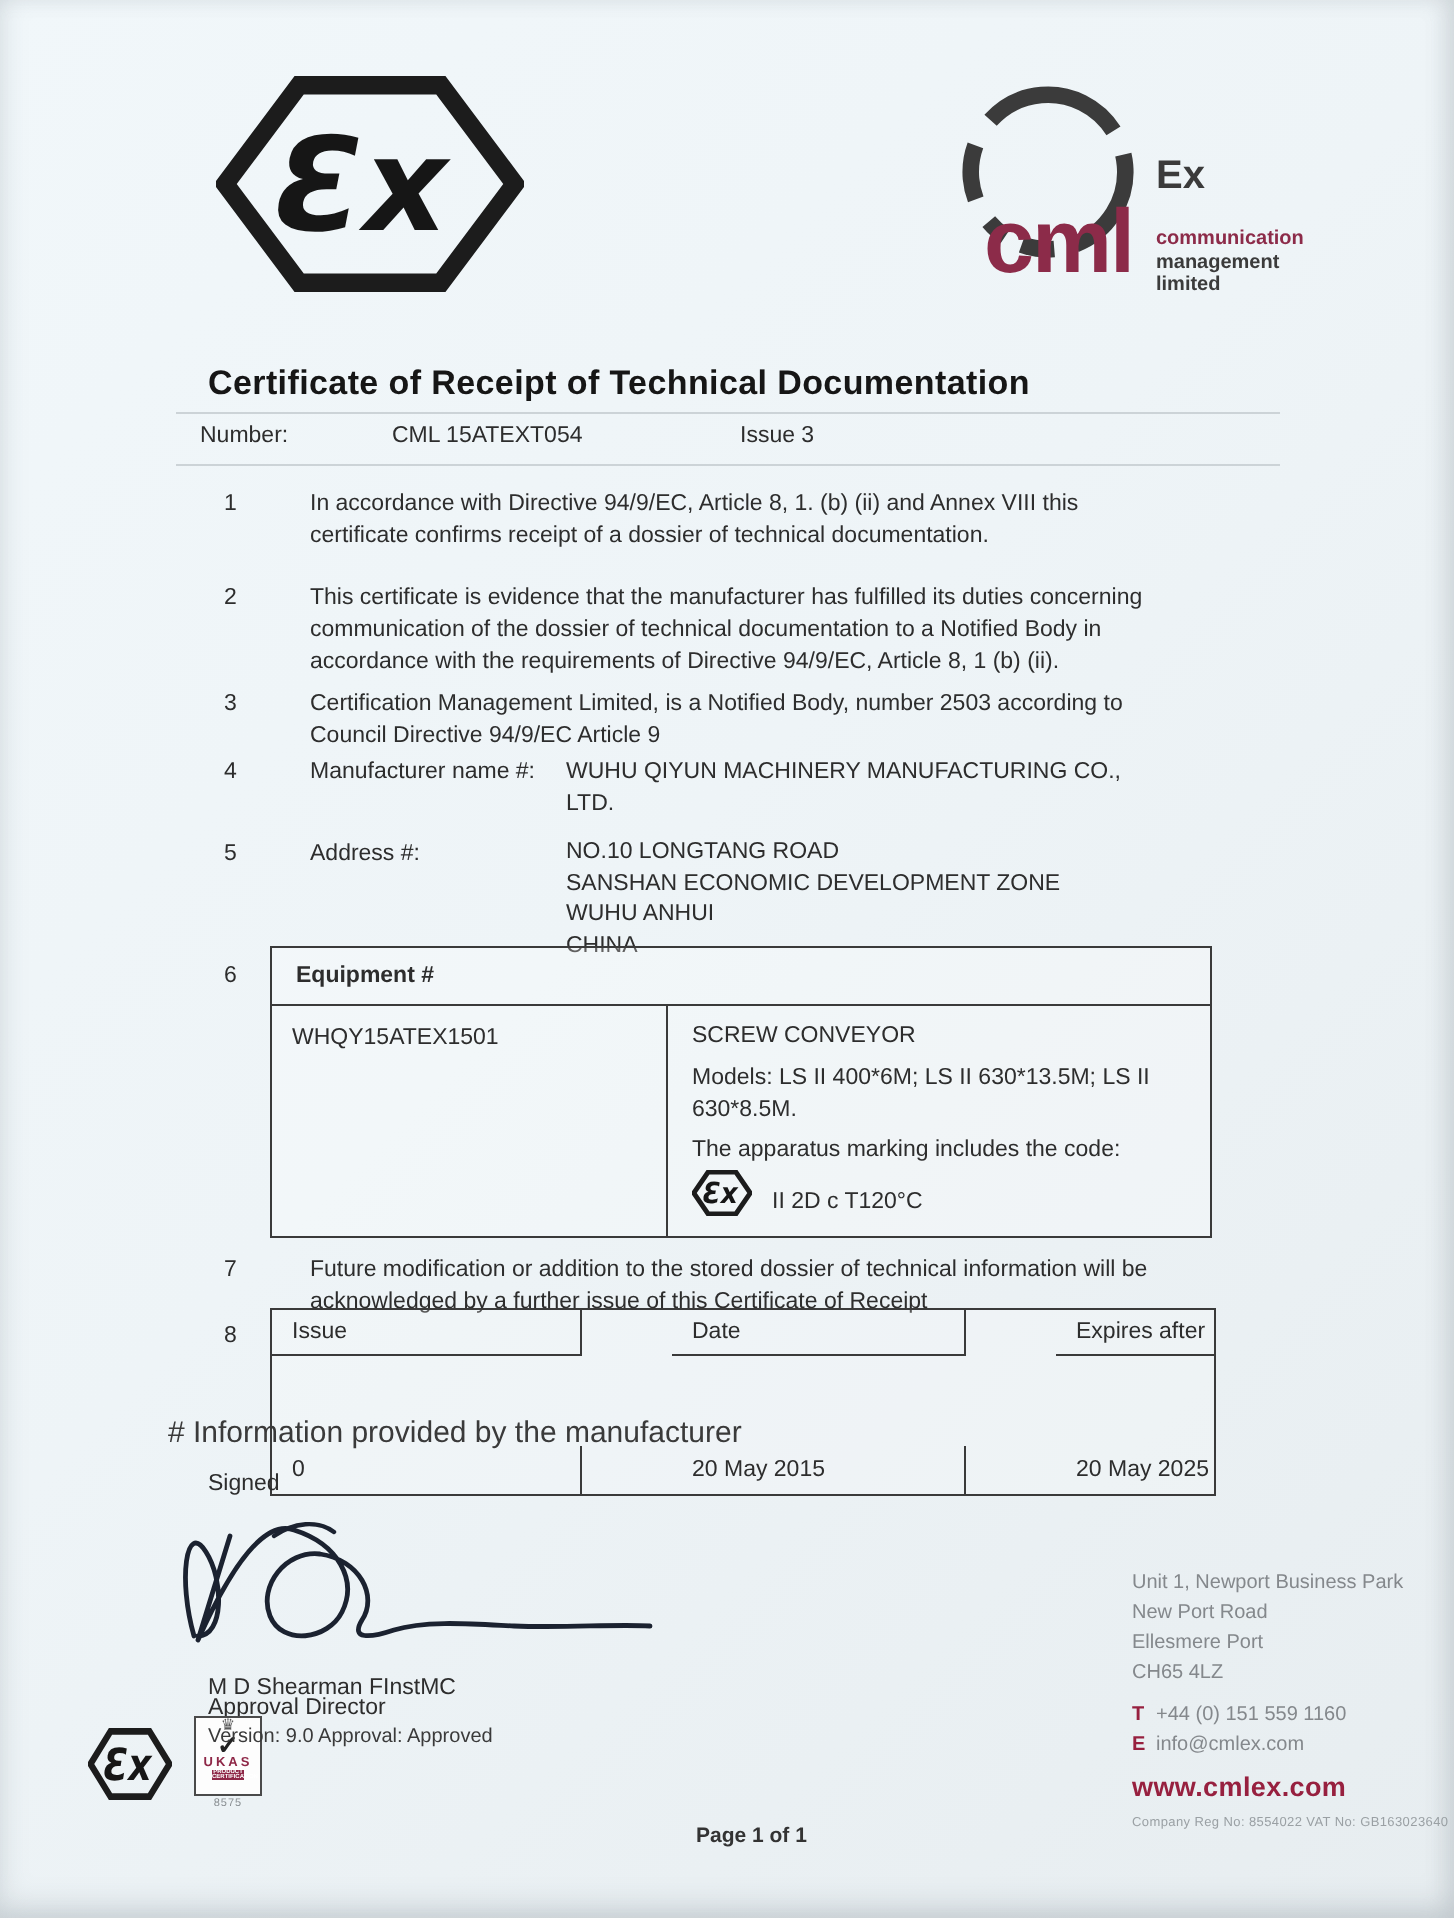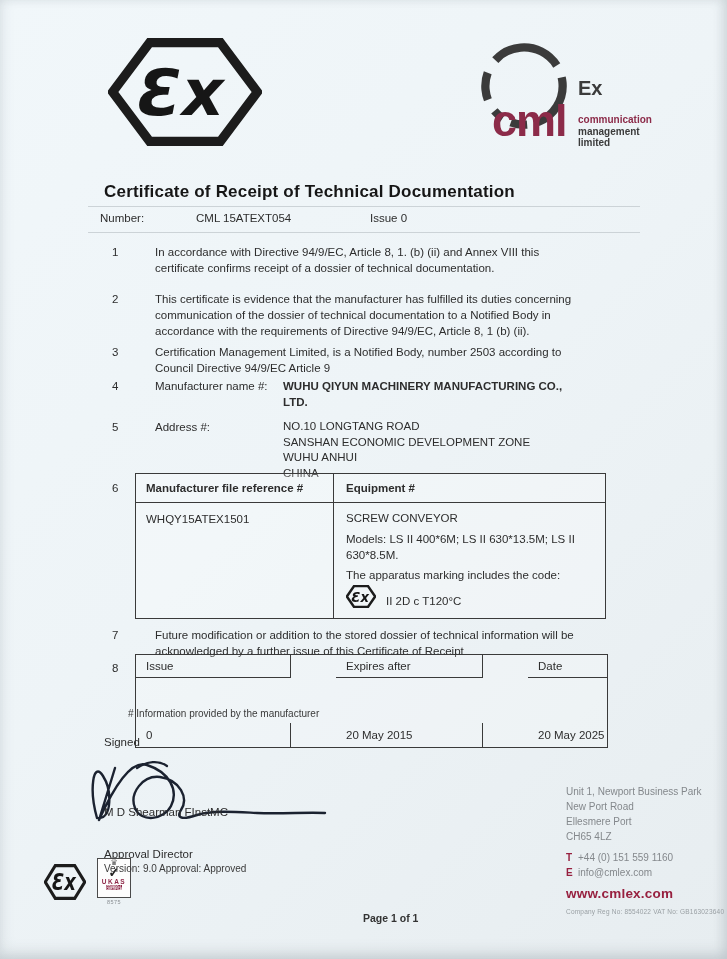--- a/index.html
+++ b/index.html
@@ -69,21 +69,21 @@
       <div class="m1">communication</div>
       <div>management</div>
       <div>limited</div>
     </div>
   </div>
 
   <div class="abs title" style="left:104px;top:182px;text-align:center;">Certificate of Receipt of Technical Documentation</div>
   <div class="abs rule" style="left:88px;top:206px;width:552px;"></div>
   <div class="abs txt" style="left:100px;top:210px;">Number:</div>
   <div class="abs txt" style="left:196px;top:210px;">CML 15ATEXT054</div>
-  <div class="abs txt" style="left:370px;top:210px;">Issue 0</div>
+  <div class="abs txt" style="left:370px;top:210px;">Issue 3</div>
   <div class="abs rule" style="left:88px;top:232px;width:552px;"></div>
 
   <div class="abs" style="left:112px;top:244px;width:505px;">
     <span class="txt item-num">1</span>
     <div class="txt item-text pre">In accordance with Directive 94/9/EC, Article 8, 1. (b) (ii) and Annex VIII this
 certificate confirms receipt of a dossier of technical documentation.</div>
   </div>
 
   <div class="abs" style="left:112px;top:291px;width:505px;">
     <span class="txt item-num">2</span>
@@ -94,38 +94,37 @@
 
   <div class="abs" style="left:112px;top:344px;width:505px;">
     <span class="txt item-num">3</span>
     <div class="txt item-text pre">Certification Management Limited, is a Notified Body, number 2503 according to
 Council Directive 94/9/EC Article 9</div>
   </div>
 
   <div class="abs" style="left:112px;top:378px;width:505px;">
     <span class="txt item-num">4</span>
     <div class="txt item-text">Manufacturer name #:</div>
-    <div class="txt abs pre" style="left:171px;top:0;width:330px;font-weight:bold;">WUHU QIYUN MACHINERY MANUFACTURING CO.,
+    <div class="txt abs pre" style="left:171px;top:0;width:330px;">WUHU QIYUN MACHINERY MANUFACTURING CO.,
 LTD.</div>
   </div>
 
   <div class="abs" style="left:112px;top:419px;width:505px;">
     <span class="txt item-num">5</span>
     <div class="txt item-text">Address #:</div>
     <div class="txt abs pre" style="left:171px;top:0;width:330px;line-height:15.5px;">NO.10 LONGTANG ROAD
 SANSHAN ECONOMIC DEVELOPMENT ZONE
 WUHU ANHUI
 CHINA</div>
   </div>
 
   <div class="abs txt" style="left:112px;top:480px;">6</div>
 
   <div class="abs ftable" style="left:135px;top:473px;width:469px;">
     <div class="hrow">
-      <div class="c1 bold txt">Manufacturer file reference #</div>
       <div class="c2 bold txt">Equipment #</div>
     </div>
     <div class="drow">
       <div class="c1 txt">WHQY15ATEX1501</div>
       <div class="c2">
         <div class="txt abs" style="left:12px;top:7px;">SCREW CONVEYOR</div>
         <div class="txt abs pre" style="left:12px;top:28px;width:250px;">Models: LS II 400*6M; LS II 630*13.5M; LS II
 630*8.5M.</div>
         <div class="txt abs" style="left:12px;top:64px;">The apparatus marking includes the code:</div>
         <svg class="abs" style="left:12px;top:82px;" width="30" height="23" viewBox="0 0 100 70" preserveAspectRatio="none">
@@ -140,55 +139,55 @@
   <div class="abs" style="left:112px;top:627px;width:505px;">
     <span class="txt item-num">7</span>
     <div class="txt item-text pre">Future modification or addition to the stored dossier of technical information will be
 acknowledged by a further issue of this Certificate of Receipt</div>
   </div>
 
   <div class="abs txt" style="left:112px;top:660px;">8</div>
 
   <div class="abs itable" style="left:135px;top:654px;width:471px;">
     <div>Issue</div>
+    <div>Date</div>
     <div>Expires after</div>
-    <div>Date</div>
     <div>0</div>
     <div>20 May 2015</div>
     <div>20 May 2025</div>
   </div>
 
-  <div class="abs" style="left:84px;top:708px;font-size:10px;color:#3a3a3a;margin-left:44px;"># Information provided by the manufacturer</div>
+  <div class="abs" style="left:84px;top:708px;font-size:15px;color:#3a3a3a;"># Information provided by the manufacturer</div>
 
   <div class="abs txt" style="left:104px;top:734px;">Signed</div>
   <svg class="abs" style="left:85px;top:752px;" width="250" height="82" viewBox="0 0 250 82">
     <path d="M12 66 C 4 38 8 8 18 24 C 27 38 27 66 14 66 M30 16 L 14 68 M14 68 C 32 28 48 8 62 13 C 84 20 94 38 86 54 C 79 68 56 71 50 56 C 44 41 58 23 75 25 C 95 28 104 46 96 58 C 90 68 100 67 112 63 C 128 58 152 60 172 61 C 198 62 222 60 240 61" fill="none" stroke="#1b2230" stroke-width="2.4" stroke-linecap="round"></path>
     <path d="M52 16 C 62 9 74 8 82 14" fill="none" stroke="#1b2230" stroke-width="2.2" stroke-linecap="round"></path>
   </svg>
-  <div class="abs txt" style="left:104px;top:804px;">M D Shearman FInstMC</div>
+  <div class="abs txt" style="left:104px;top:836px;">M D Shearman FInstMC</div>
   <div class="abs txt" style="left:104px;top:846px;">Approval Director</div>
 
   <svg class="abs" style="left:44px;top:864px;" width="42" height="36" viewBox="0 0 100 70" preserveAspectRatio="none">
     <polygon class="hexline" points="3,35 27,3 73,3 97,35 73,67 27,67" stroke-width="7"></polygon>
     <text class="hextext" x="47" y="51" font-size="43" text-anchor="middle">Ɛx</text>
   </svg>
 
   <div class="abs" style="left:97px;top:858px;width:34px;">
     <div class="ukas-box">
       <div class="ukas-crown">♛</div>
       <div class="ukas-check">✓</div>
       <div class="ukas-name">UKAS</div>
       <div class="ukas-strip">PRODUCT
 CERTIFICATION</div>
     </div>
     <div class="ukas-num">8575</div>
   </div>
 
   <div class="abs" style="left:104px;top:863px;font-size:10px;color:#3a3a3a;">Version: 9.0  Approval: Approved</div>
-  <div class="abs" style="left:363px;top:912px;font-size:10.5px;font-weight:bold;color:#333;">Page 1 of 1</div>
+  <div class="abs" style="left:348px;top:912px;font-size:10.5px;font-weight:bold;color:#333;">Page 1 of 1</div>
 
   <div class="abs" style="left:566px;top:784px;width:160px;">
     <div class="contact-line gray pre">Unit 1, Newport Business Park
 New Port Road
 Ellesmere Port
 CH65 4LZ</div>
     <div class="contact-line" style="margin-top:6px;">
       <span class="contact-label">T</span><span class="gray">+44 (0) 151 559 1160</span>
     </div>
     <div class="contact-line">

